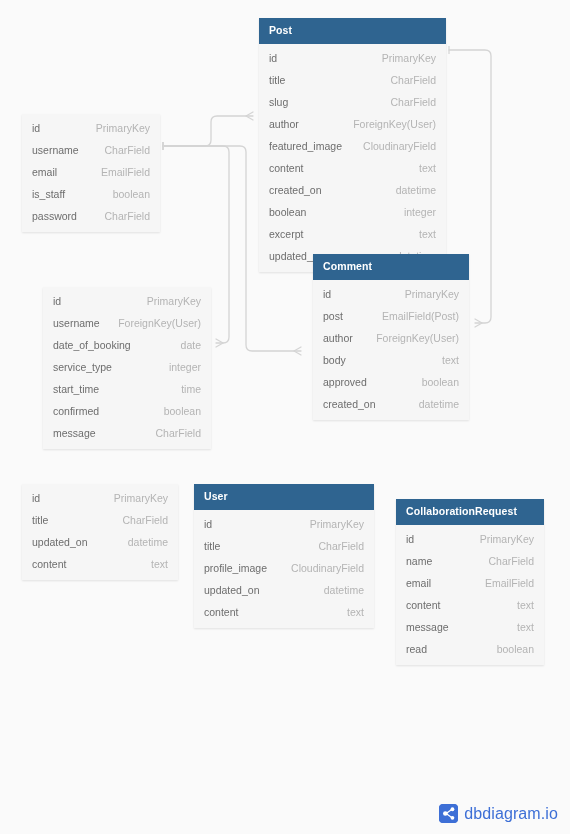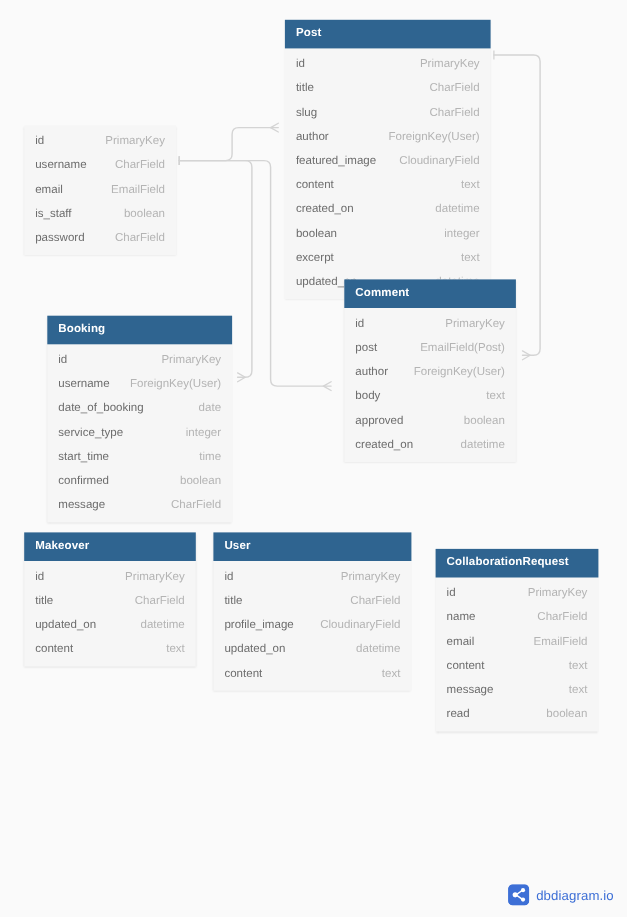--- a/index.html
+++ b/index.html
@@ -90,21 +90,21 @@
   }
   #watermark .logo-mark {
     width: 19px;
     height: 19px;
     border-radius: 4px;
     background: #3d6fd6;
     display: block;
   }
   #watermark .logo-text {
     color: #3d6fd6;
-    font-size: 12px;
+    font-size: 16px;
     letter-spacing: 0.1px;
   }
 </style>
 </head>
 <body>
 
 <div id="canvas">
 
   <svg id="edges" viewBox="0 0 570 834" width="570" height="834">
     <defs>
@@ -194,21 +194,20 @@
             <span class="field-name">is_staff</span>
             <span class="field-type">boolean</span>
           </div>
           <div class="field-row">
             <span class="field-name">password</span>
             <span class="field-type">CharField</span>
           </div>
         </div>
       </div>
       <div class="table-card" style="left: 43px; top: 287px; width: 168px;">
-        <div class="table-header">Booking</div>
         <div class="table-rows">
           <div class="field-row">
             <span class="field-name">id</span>
             <span class="field-type">PrimaryKey</span>
           </div>
           <div class="field-row">
             <span class="field-name">username</span>
             <span class="field-type">ForeignKey(User)</span>
           </div>
           <div class="field-row">
@@ -256,21 +255,20 @@
             <span class="field-name">approved</span>
             <span class="field-type">boolean</span>
           </div>
           <div class="field-row">
             <span class="field-name">created_on</span>
             <span class="field-type">datetime</span>
           </div>
         </div>
       </div>
       <div class="table-card" style="left: 22px; top: 484px; width: 156px;">
-        <div class="table-header">Makeover</div>
         <div class="table-rows">
           <div class="field-row">
             <span class="field-name">id</span>
             <span class="field-type">PrimaryKey</span>
           </div>
           <div class="field-row">
             <span class="field-name">title</span>
             <span class="field-type">CharField</span>
           </div>
           <div class="field-row">

